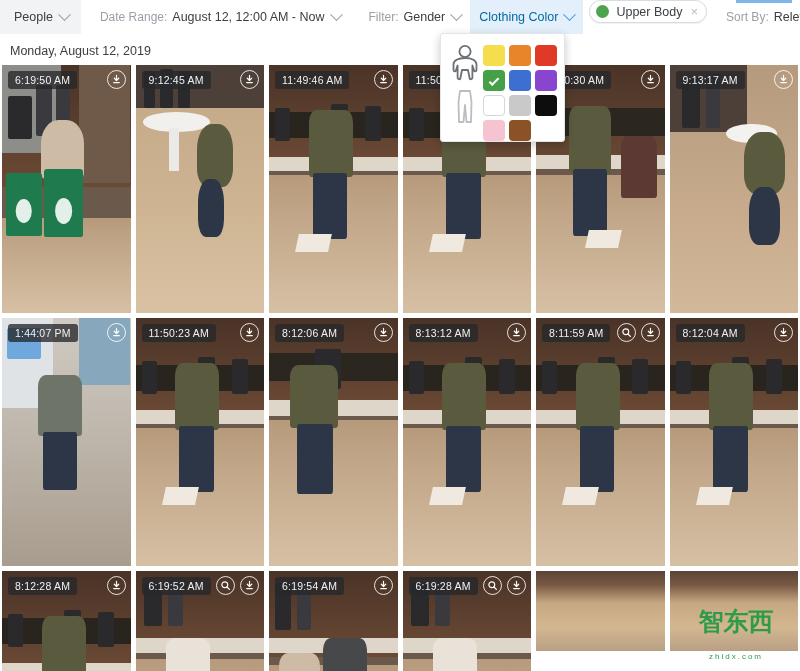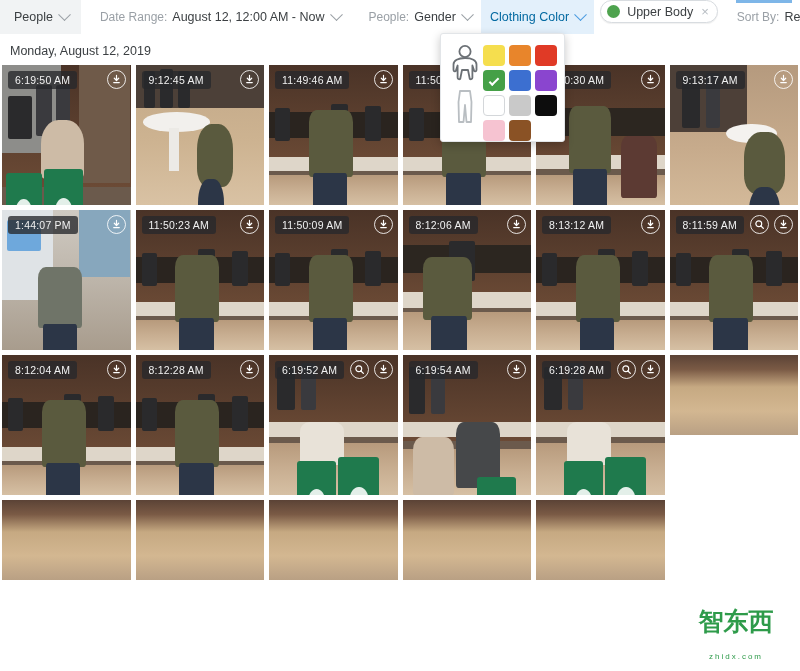--- a/index.html
+++ b/index.html
@@ -127,21 +127,21 @@
   
   .grid {
     position: relative;
     display: grid;
     grid-template-columns: repeat(6, 1fr);
     gap: 5px;
     padding: 0 2px;
   }
   .tile {
     position: relative;
-    height: 140px;
+    height: 248px;
     overflow: hidden;
     background: #6b5a4c;
   }
   .tile.short { height: 80px; }
 
   .ts {
     position: absolute; left: 6px; top: 6px;
     background: rgba(38,40,43,.78);
     color: #f1f1f1;
     font-size: 10.5px;
@@ -231,21 +231,21 @@
 
     <div class="tb-seg">
       <span class="tb-label">Date Range:</span>
       <span class="tb-value">August 12, 12:00 AM - Now</span>
       <span class="caret"></span>
     </div>
 
     <div class="tb-spacer"></div>
 
     <div class="tb-seg">
-      <span class="tb-label">People:</span>
+      <span class="tb-label">Filter:</span>
       <span class="tb-value">Gender</span>
       <span class="caret"></span>
     </div>
 
     <div class="tb-seg active">
       <span class="tb-value">Clothing Color</span>
       <span class="caret"></span>
     </div>
 
     <div class="chip">
@@ -472,54 +472,54 @@
           <div class="act">
             <svg width="11" height="11" viewBox="0 0 12 12">
   <path d="M6 1.6 L6 6.6 M3.6 4.6 L6 7.1 L8.4 4.6" fill="none" stroke="#fff" stroke-width="1.3" stroke-linecap="round" stroke-linejoin="round"></path>
   <path d="M3 9.3 L9 9.3" stroke="#fff" stroke-width="1.4" stroke-linecap="round"></path>
 </svg>
           </div>
         </div>
       </div>
       <div class="tile">
         <div class="sc">
+          <div class="wall" style="height:90.16000000000001px;background:linear-gradient(180deg,#4a3327 0%,#6b4a35 100%)"></div>
+          <div style="position:absolute;left:0;top:35.28px;width:100%;height:27.44px;background:#2c2620"></div>
+          <div class="machine" style="left:46px;top:31.36px;width:26px;height:39.2px"></div>
+          <div class="counter" style="top:82.32px;height:15.68px;background:#ded6c9"></div>
+          <div class="floor wood-light" style="top:101.92px"></div>
+          <div class="hair-dark" style="left:28%;top:27.44px;width:17%;height:21.56px"></div>
+          <div class="person shirt-olive" style="left:16%;top:47.04px;width:38%;height:62.72px;border-radius:18% 18% 6% 6%"></div>
+          <div class="person jeans" style="left:22%;top:105.84px;width:28%;height:70.56px;border-radius:6%"></div>
+        </div>
+        <div class="ts">8:12:06 AM</div>
+        <div class="acts">
+          <div class="act">
+            <svg width="11" height="11" viewBox="0 0 12 12">
+  <path d="M6 1.6 L6 6.6 M3.6 4.6 L6 7.1 L8.4 4.6" fill="none" stroke="#fff" stroke-width="1.3" stroke-linecap="round" stroke-linejoin="round"></path>
+  <path d="M3 9.3 L9 9.3" stroke="#fff" stroke-width="1.4" stroke-linecap="round"></path>
+</svg>
+          </div>
+        </div>
+      </div>
+      <div class="tile">
+        <div class="sc">
           <div class="wall" style="height:98px;background:linear-gradient(180deg,#4a3327 0%,#6b4a35 100%)"></div>
           <div style="position:absolute;left:0;top:47.04px;width:100%;height:25.48px;background:#2a241f"></div>
           <div class="machine" style="left:6px;top:43.12px;width:15px;height:33.32px"></div>
           <div class="machine" style="left:62px;top:39.2px;width:17px;height:37.24px"></div>
           <div class="machine" style="left:96px;top:41.16px;width:16px;height:35.28px"></div>
           <div class="counter" style="top:92.11999999999999px;height:13.72px;background:#ded6c9"></div>
           <div class="floor wood-light" style="top:109.76px"></div>
           <div class="hair-dark" style="left:40%;top:27.44px;width:17%;height:21.56px"></div>
           <div class="person shirt-olive" style="left:31%;top:45.080000000000005px;width:34%;height:66.64px;border-radius:18% 18% 6% 6%"></div>
           <div class="person jeans" style="left:34%;top:107.80000000000001px;width:27%;height:66.64px;border-radius:6%"></div>
           <div class="paper" style="left:22%;top:168.56px;width:26%;height:17.64px;transform:skewX(-12deg)"></div>
         </div>
-        <div class="ts">11:50:09 AM</div>
-        <div class="acts">
-          <div class="act">
-            <svg width="11" height="11" viewBox="0 0 12 12">
-  <path d="M6 1.6 L6 6.6 M3.6 4.6 L6 7.1 L8.4 4.6" fill="none" stroke="#fff" stroke-width="1.3" stroke-linecap="round" stroke-linejoin="round"></path>
-  <path d="M3 9.3 L9 9.3" stroke="#fff" stroke-width="1.4" stroke-linecap="round"></path>
-</svg>
-          </div>
-        </div>
-      </div>
-      <div class="tile">
-        <div class="sc">
-          <div class="wall" style="height:90.16000000000001px;background:linear-gradient(180deg,#4a3327 0%,#6b4a35 100%)"></div>
-          <div style="position:absolute;left:0;top:35.28px;width:100%;height:27.44px;background:#2c2620"></div>
-          <div class="machine" style="left:46px;top:31.36px;width:26px;height:39.2px"></div>
-          <div class="counter" style="top:82.32px;height:15.68px;background:#ded6c9"></div>
-          <div class="floor wood-light" style="top:101.92px"></div>
-          <div class="hair-dark" style="left:28%;top:27.44px;width:17%;height:21.56px"></div>
-          <div class="person shirt-olive" style="left:16%;top:47.04px;width:38%;height:62.72px;border-radius:18% 18% 6% 6%"></div>
-          <div class="person jeans" style="left:22%;top:105.84px;width:28%;height:70.56px;border-radius:6%"></div>
-        </div>
-        <div class="ts">8:12:06 AM</div>
+        <div class="ts">8:13:12 AM</div>
         <div class="acts">
           <div class="act">
             <svg width="11" height="11" viewBox="0 0 12 12">
   <path d="M6 1.6 L6 6.6 M3.6 4.6 L6 7.1 L8.4 4.6" fill="none" stroke="#fff" stroke-width="1.3" stroke-linecap="round" stroke-linejoin="round"></path>
   <path d="M3 9.3 L9 9.3" stroke="#fff" stroke-width="1.4" stroke-linecap="round"></path>
 </svg>
           </div>
         </div>
       </div>
       <div class="tile">
@@ -529,22 +529,28 @@
           <div class="machine" style="left:6px;top:43.12px;width:15px;height:33.32px"></div>
           <div class="machine" style="left:62px;top:39.2px;width:17px;height:37.24px"></div>
           <div class="machine" style="left:96px;top:41.16px;width:16px;height:35.28px"></div>
           <div class="counter" style="top:92.11999999999999px;height:13.72px;background:#ded6c9"></div>
           <div class="floor wood-light" style="top:109.76px"></div>
           <div class="hair-dark" style="left:40%;top:27.44px;width:17%;height:21.56px"></div>
           <div class="person shirt-olive" style="left:31%;top:45.080000000000005px;width:34%;height:66.64px;border-radius:18% 18% 6% 6%"></div>
           <div class="person jeans" style="left:34%;top:107.80000000000001px;width:27%;height:66.64px;border-radius:6%"></div>
           <div class="paper" style="left:22%;top:168.56px;width:26%;height:17.64px;transform:skewX(-12deg)"></div>
         </div>
-        <div class="ts">8:13:12 AM</div>
-        <div class="acts">
+        <div class="ts">8:11:59 AM</div>
+        <div class="acts">
+          <div class="act">
+            <svg width="11" height="11" viewBox="0 0 12 12">
+  <circle cx="5.2" cy="5.2" r="3.2" fill="none" stroke="#fff" stroke-width="1.3"></circle>
+  <path d="M7.6 7.6 L10.2 10.2" stroke="#fff" stroke-width="1.4" stroke-linecap="round"></path>
+</svg>
+          </div>
           <div class="act">
             <svg width="11" height="11" viewBox="0 0 12 12">
   <path d="M6 1.6 L6 6.6 M3.6 4.6 L6 7.1 L8.4 4.6" fill="none" stroke="#fff" stroke-width="1.3" stroke-linecap="round" stroke-linejoin="round"></path>
   <path d="M3 9.3 L9 9.3" stroke="#fff" stroke-width="1.4" stroke-linecap="round"></path>
 </svg>
           </div>
         </div>
       </div>
       <div class="tile">
         <div class="sc">
@@ -553,28 +559,22 @@
           <div class="machine" style="left:6px;top:43.12px;width:15px;height:33.32px"></div>
           <div class="machine" style="left:62px;top:39.2px;width:17px;height:37.24px"></div>
           <div class="machine" style="left:96px;top:41.16px;width:16px;height:35.28px"></div>
           <div class="counter" style="top:92.11999999999999px;height:13.72px;background:#ded6c9"></div>
           <div class="floor wood-light" style="top:109.76px"></div>
           <div class="hair-dark" style="left:40%;top:27.44px;width:17%;height:21.56px"></div>
           <div class="person shirt-olive" style="left:31%;top:45.080000000000005px;width:34%;height:66.64px;border-radius:18% 18% 6% 6%"></div>
           <div class="person jeans" style="left:34%;top:107.80000000000001px;width:27%;height:66.64px;border-radius:6%"></div>
           <div class="paper" style="left:22%;top:168.56px;width:26%;height:17.64px;transform:skewX(-12deg)"></div>
         </div>
-        <div class="ts">8:11:59 AM</div>
-        <div class="acts">
-          <div class="act">
-            <svg width="11" height="11" viewBox="0 0 12 12">
-  <circle cx="5.2" cy="5.2" r="3.2" fill="none" stroke="#fff" stroke-width="1.3"></circle>
-  <path d="M7.6 7.6 L10.2 10.2" stroke="#fff" stroke-width="1.4" stroke-linecap="round"></path>
-</svg>
-          </div>
+        <div class="ts">8:12:04 AM</div>
+        <div class="acts">
           <div class="act">
             <svg width="11" height="11" viewBox="0 0 12 12">
   <path d="M6 1.6 L6 6.6 M3.6 4.6 L6 7.1 L8.4 4.6" fill="none" stroke="#fff" stroke-width="1.3" stroke-linecap="round" stroke-linejoin="round"></path>
   <path d="M3 9.3 L9 9.3" stroke="#fff" stroke-width="1.4" stroke-linecap="round"></path>
 </svg>
           </div>
         </div>
       </div>
       <div class="tile">
         <div class="sc">
@@ -583,44 +583,20 @@
           <div class="machine" style="left:6px;top:43.12px;width:15px;height:33.32px"></div>
           <div class="machine" style="left:62px;top:39.2px;width:17px;height:37.24px"></div>
           <div class="machine" style="left:96px;top:41.16px;width:16px;height:35.28px"></div>
           <div class="counter" style="top:92.11999999999999px;height:13.72px;background:#ded6c9"></div>
           <div class="floor wood-light" style="top:109.76px"></div>
           <div class="hair-dark" style="left:40%;top:27.44px;width:17%;height:21.56px"></div>
           <div class="person shirt-olive" style="left:31%;top:45.080000000000005px;width:34%;height:66.64px;border-radius:18% 18% 6% 6%"></div>
           <div class="person jeans" style="left:34%;top:107.80000000000001px;width:27%;height:66.64px;border-radius:6%"></div>
           <div class="paper" style="left:22%;top:168.56px;width:26%;height:17.64px;transform:skewX(-12deg)"></div>
         </div>
-        <div class="ts">8:12:04 AM</div>
-        <div class="acts">
-          <div class="act">
-            <svg width="11" height="11" viewBox="0 0 12 12">
-  <path d="M6 1.6 L6 6.6 M3.6 4.6 L6 7.1 L8.4 4.6" fill="none" stroke="#fff" stroke-width="1.3" stroke-linecap="round" stroke-linejoin="round"></path>
-  <path d="M3 9.3 L9 9.3" stroke="#fff" stroke-width="1.4" stroke-linecap="round"></path>
-</svg>
-          </div>
-        </div>
-      </div>
-      <div class="tile">
-        <div class="sc">
-          <div class="wall" style="height:98px;background:linear-gradient(180deg,#4a3327 0%,#6b4a35 100%)"></div>
-          <div style="position:absolute;left:0;top:47.04px;width:100%;height:25.48px;background:#2a241f"></div>
-          <div class="machine" style="left:6px;top:43.12px;width:15px;height:33.32px"></div>
-          <div class="machine" style="left:62px;top:39.2px;width:17px;height:37.24px"></div>
-          <div class="machine" style="left:96px;top:41.16px;width:16px;height:35.28px"></div>
-          <div class="counter" style="top:92.11999999999999px;height:13.72px;background:#ded6c9"></div>
-          <div class="floor wood-light" style="top:109.76px"></div>
-          <div class="hair-dark" style="left:40%;top:27.44px;width:17%;height:21.56px"></div>
-          <div class="person shirt-olive" style="left:31%;top:45.080000000000005px;width:34%;height:66.64px;border-radius:18% 18% 6% 6%"></div>
-          <div class="person jeans" style="left:34%;top:107.80000000000001px;width:27%;height:66.64px;border-radius:6%"></div>
-          <div class="paper" style="left:22%;top:168.56px;width:26%;height:17.64px;transform:skewX(-12deg)"></div>
-        </div>
         <div class="ts">8:12:28 AM</div>
         <div class="acts">
           <div class="act">
             <svg width="11" height="11" viewBox="0 0 12 12">
   <path d="M6 1.6 L6 6.6 M3.6 4.6 L6 7.1 L8.4 4.6" fill="none" stroke="#fff" stroke-width="1.3" stroke-linecap="round" stroke-linejoin="round"></path>
   <path d="M3 9.3 L9 9.3" stroke="#fff" stroke-width="1.4" stroke-linecap="round"></path>
 </svg>
           </div>
         </div>
       </div>

